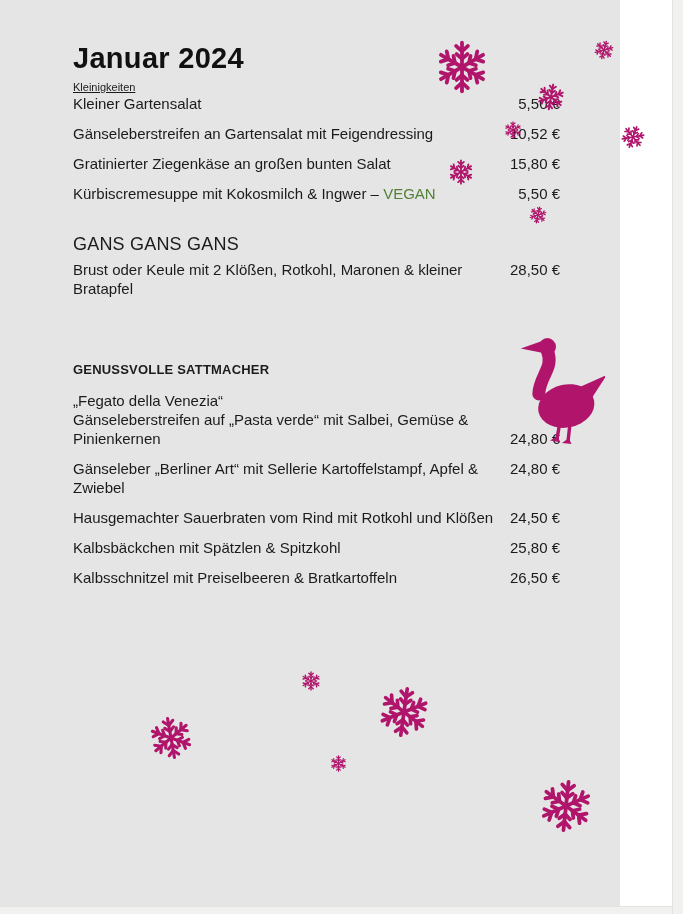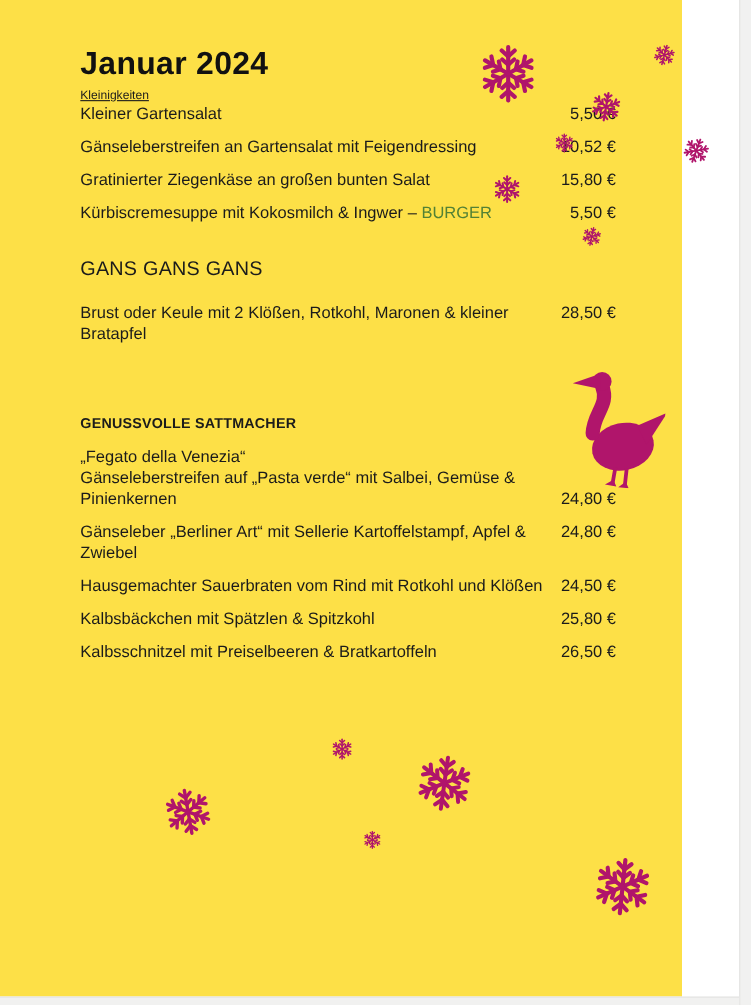--- a/index.html
+++ b/index.html
@@ -14,39 +14,39 @@
   .scrollbar-v {
     position:absolute; top:0; right:0; width:11px; height:914px;
     background:#f1f1f0; border-left:1px solid #e3e3e2;
   }
   .scrollbar-h {
     position:absolute; left:0; bottom:0; width:672px; height:8px;
     background:#f1f1f0; border-top:1px solid #e3e3e2;
   }
   .page {
     position:absolute; left:0; top:0; width:620px; height:906px;
-    padding:42px 60px 0 73px; background:#fde047;
+    padding:42px 60px 0 73px; background:#e5e5e5;
   }
   .title { font-size:29px; font-weight:700; color:#111; letter-spacing:.3px; }
   .sec-head { font-size:11px; margin-top:6px; text-decoration:underline; }
   .rows { margin-top:1px; }
   .row {
     display:flex; align-items:baseline;
     margin-bottom:11px; font-size:15px; line-height:19px;
   }
   .row.align-end { align-items:flex-end; }
   .row.align-start { align-items:flex-start; }
   .nm { flex:1 1 auto; padding-right:14px; }
   .nm .l1 { display:block; }
   .nm .l2 { display:block; }
   .price { white-space:nowrap; }
   .bold { font-weight:700; }
   .vegan { color:#538135; }
   .gans-head { font-size:18px; margin-top:31px; letter-spacing:.2px; }
-  .gans-rows { margin-top:20px; }
+  .gans-rows { margin-top:5px; }
   .satt-head { font-size:13px; font-weight:700; margin-top:64px; letter-spacing:.2px; }
   .satt-rows { margin-top:14px; }
   .deco { position:absolute; color:#b0156b; pointer-events:none; }
 </style>
 </head>
 <body>
 
 <svg width="0" height="0" style="position:absolute" aria-hidden="true">
   <defs>
     <symbol id="sf" viewBox="-50 -50 100 100">
@@ -90,21 +90,21 @@
     </div>
     <div class="row">
       <span class="nm">Gänseleberstreifen an Gartensalat mit Feigendressing</span>
       <span class="price">10,52 €</span>
     </div>
     <div class="row">
       <span class="nm">Gratinierter Ziegenkäse an großen bunten Salat</span>
       <span class="price">15,80 €</span>
     </div>
     <div class="row">
-      <span class="nm"><span>Kürbiscremesuppe mit Kokosmilch &amp; Ingwer – </span><span class="vegan">BURGER</span></span>
+      <span class="nm"><span>Kürbiscremesuppe mit Kokosmilch &amp; Ingwer – </span><span class="vegan">VEGAN</span></span>
       <span class="price">5,50 €</span>
     </div>
   </div>
 
   <div class="gans-head">GANS GANS GANS</div>
 
   <div class="rows gans-rows">
     <div class="row">
       <span class="nm">Brust oder Keule mit 2 Klößen, Rotkohl, Maronen &amp; kleiner Bratapfel</span>
       <span class="price">28,50 €</span>

